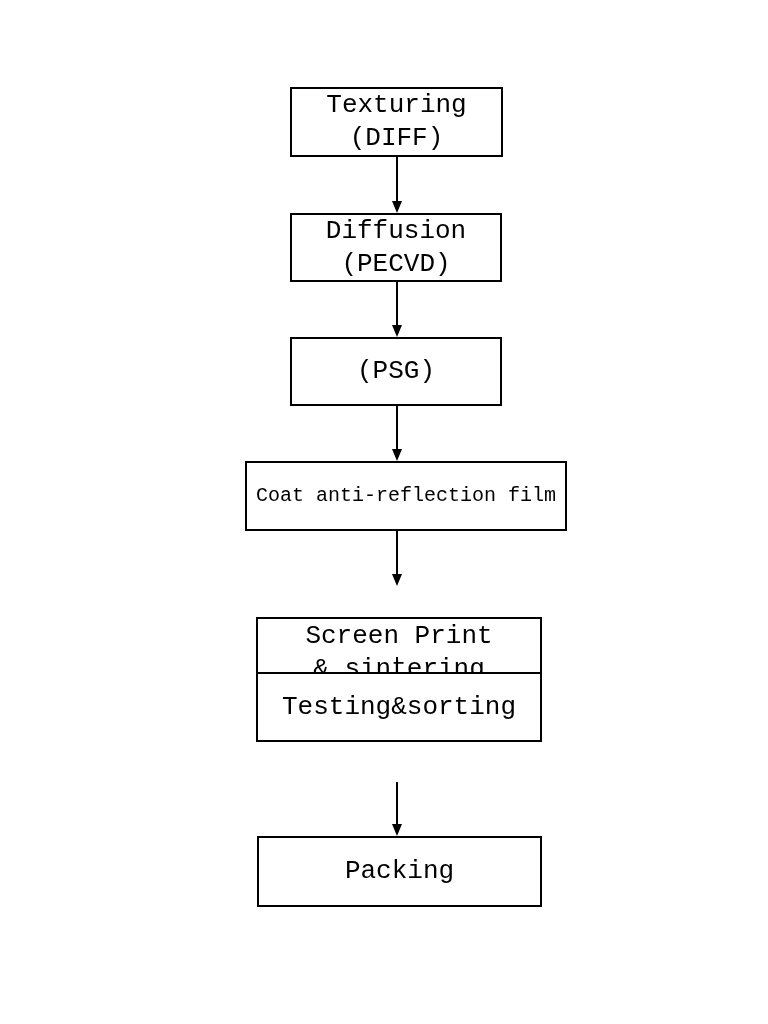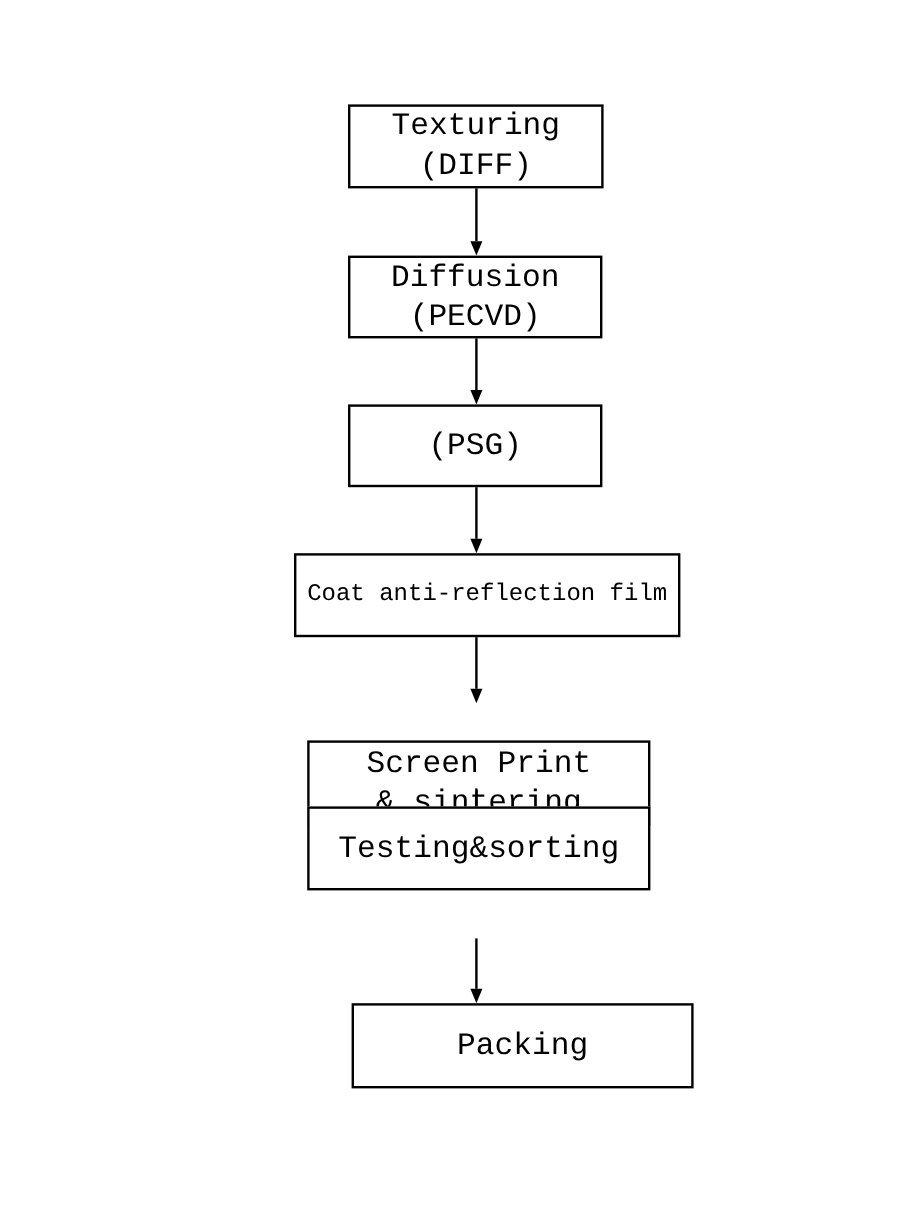--- a/index.html
+++ b/index.html
@@ -112,17 +112,17 @@
 
   <div class="flow-box" style="left:256px; top:672px; width:286px; height:70px;">
     <span class="line">Testing&amp;sorting</span>
   </div>
 
   <div class="flow-arrow" style="left:392px; top:782px; height:54px;">
     <div class="shaft"></div>
     <div class="head"></div>
   </div>
 
-  <div class="flow-box" style="left:257px; top:836px; width:285px; height:71px;margin-left:36px;">
+  <div class="flow-box" style="left:257px; top:836px; width:285px; height:71px;">
     <span class="line">Packing</span>
   </div>
 
 </div>
 
 </body></html>

